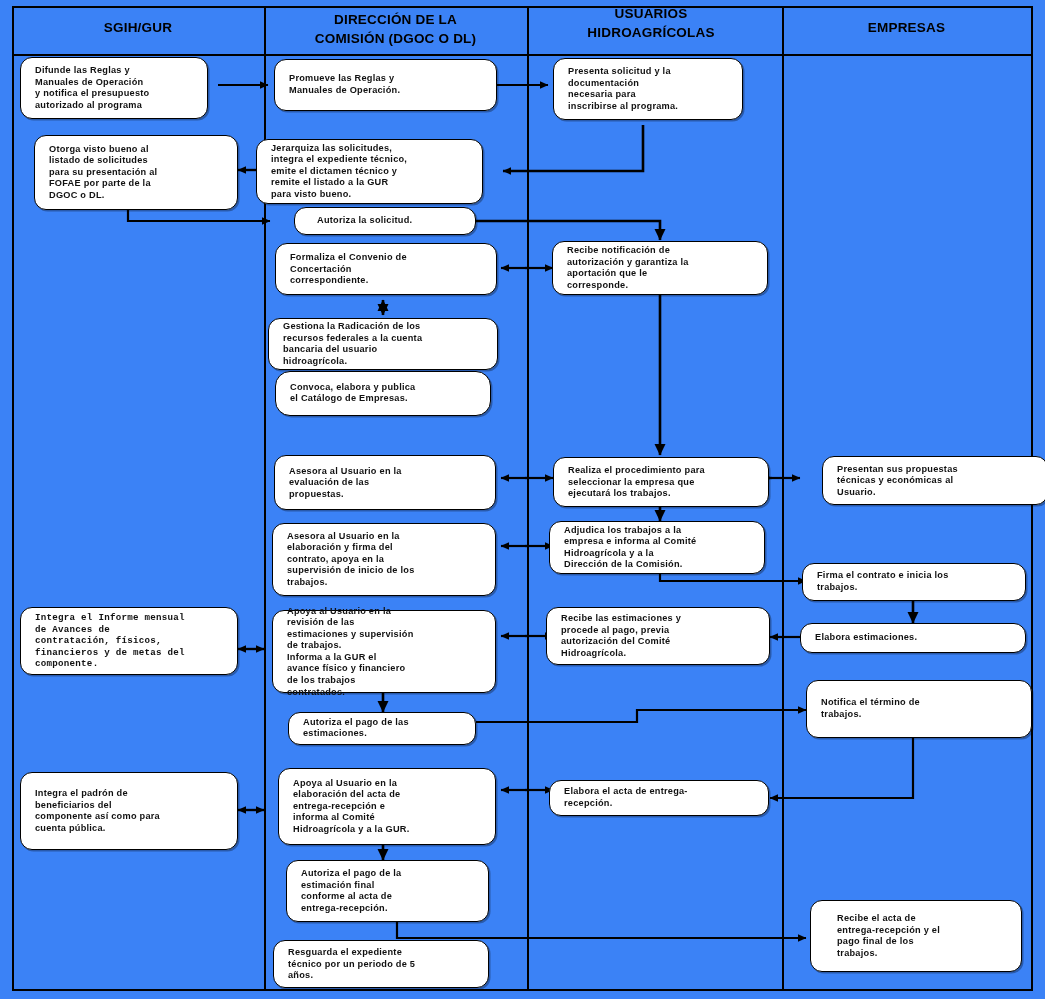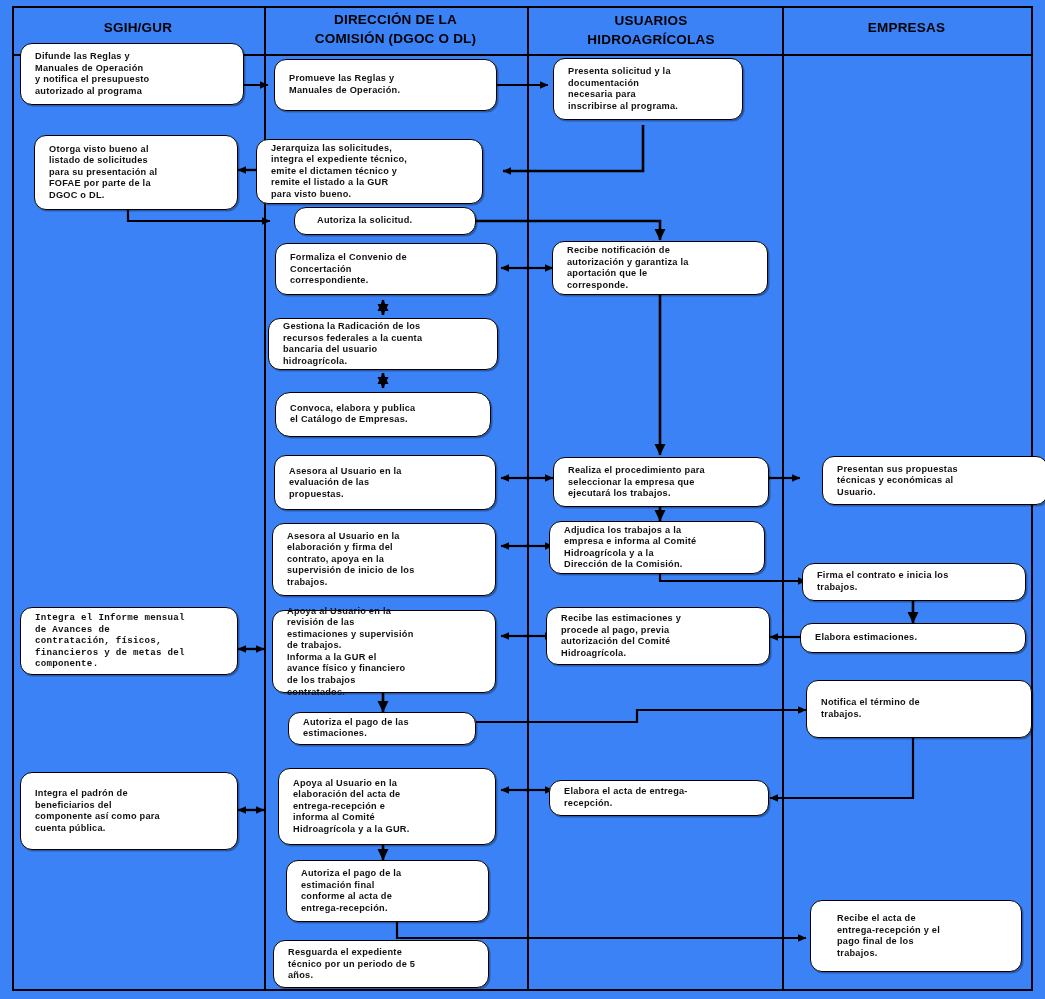--- a/index.html
+++ b/index.html
@@ -85,21 +85,21 @@
   <div id="frame">
     <div class="vdiv" style="left:250px;"></div>
     <div class="vdiv" style="left:513px;"></div>
     <div class="vdiv" style="left:768px;"></div>
     <div class="hdiv" style="top:46px;"></div>
   </div>
 
   <div class="colhead" style="left:14px;  width:248px; top:18px;">SGIH/GUR</div>
   <div class="colhead" style="left:264px; width:263px; top:10px; white-space:pre-line;">DIRECCIÓN DE LA
 COMISIÓN (DGOC O DL)</div>
-  <div class="colhead" style="left:527px; width:248px; top:11px; white-space:pre-line;">USUARIOS
+  <div class="colhead" style="left:527px; width:248px; top:4px; white-space:pre-line;">USUARIOS
 HIDROAGRÍCOLAS</div>
   <div class="colhead" style="left:782px; width:249px; top:18px;">EMPRESAS</div>
 
   <svg id="wires" viewBox="0 0 1045 999">
     <defs>
       <marker id="ah" markerWidth="9" markerHeight="9" refX="8.2" refY="4.5" orient="auto" markerUnits="userSpaceOnUse">
         <path d="M0,0.6 L8.6,4.5 L0,8.4 z" fill="#000"></path>
       </marker>
       <marker id="ahb" markerWidth="12" markerHeight="12" refX="11" refY="6" orient="auto" markerUnits="userSpaceOnUse">
         <path d="M0,0.5 L11.4,6 L0,11.5 z" fill="#000"></path>
@@ -165,21 +165,21 @@
 
       <line x1="529" y1="790" x2="501" y2="790" marker-end="url(#ah)"></line>
       <line x1="525" y1="790" x2="553" y2="790" marker-end="url(#ah)"></line>
 
       <line x1="383" y1="845" x2="383" y2="860" marker-end="url(#ahb)" stroke-width="2.6"></line>
 
       <path d="M397,920 L397,938 L806,938" marker-end="url(#ah)"></path>
     </g>
   </svg>
 
-  <div class="box vc" style="left:20px; top:43px; width:224px; height:62px;">
+  <div class="box vc" style="left:20px; top:57px; width:188px; height:62px;">
     <div class="txt">Difunde las Reglas y
 Manuales de Operación
 y notifica el presupuesto
 autorizado al programa</div>
   </div>
 
   <div class="box vc" style="left:34px; top:135px; width:204px; height:75px;">
     <div class="txt">Otorga visto bueno al
 listado de solicitudes
 para su presentación al
@@ -225,21 +225,21 @@
 correspondiente.</div>
   </div>
 
   <div class="box vc" style="left:268px; top:318px; width:230px; height:52px;">
     <div class="txt">Gestiona la Radicación de los
 recursos federales a la cuenta
 bancaria del usuario
 hidroagrícola.</div>
   </div>
 
-  <div class="box vc" style="left:275px; top:392px; width:216px; height:45px;border-radius:15px;">
+  <div class="box vc" style="left:275px; top:371px; width:216px; height:45px;border-radius:15px;">
     <div class="txt">Convoca, elabora y publica
 el Catálogo de Empresas.</div>
   </div>
 
   <div class="box vc" style="left:274px; top:455px; width:222px; height:55px;">
     <div class="txt">Asesora al Usuario en la
 evaluación de las
 propuestas.</div>
   </div>
 

